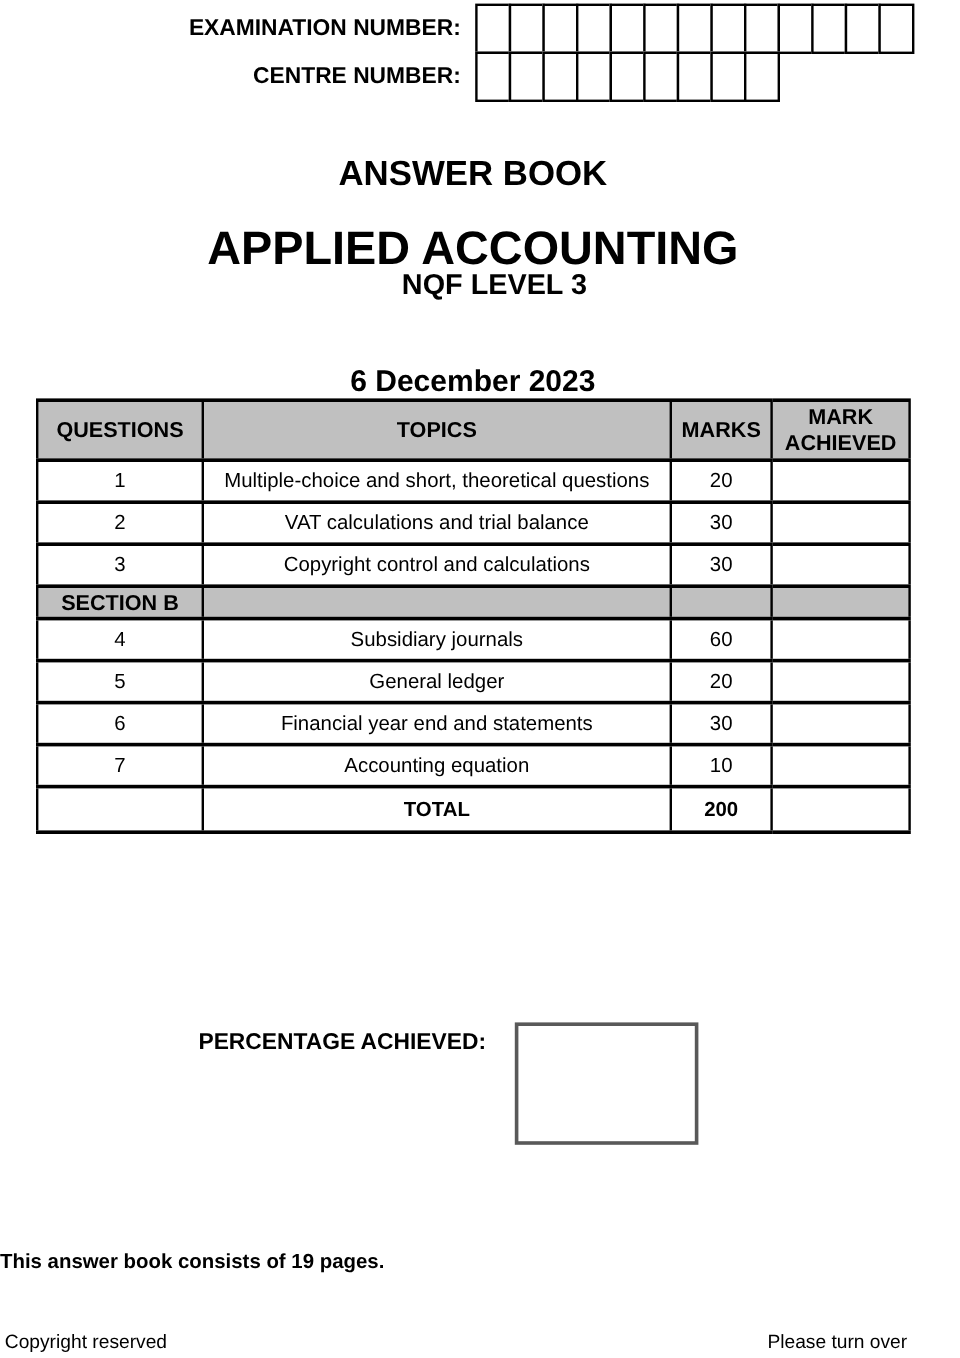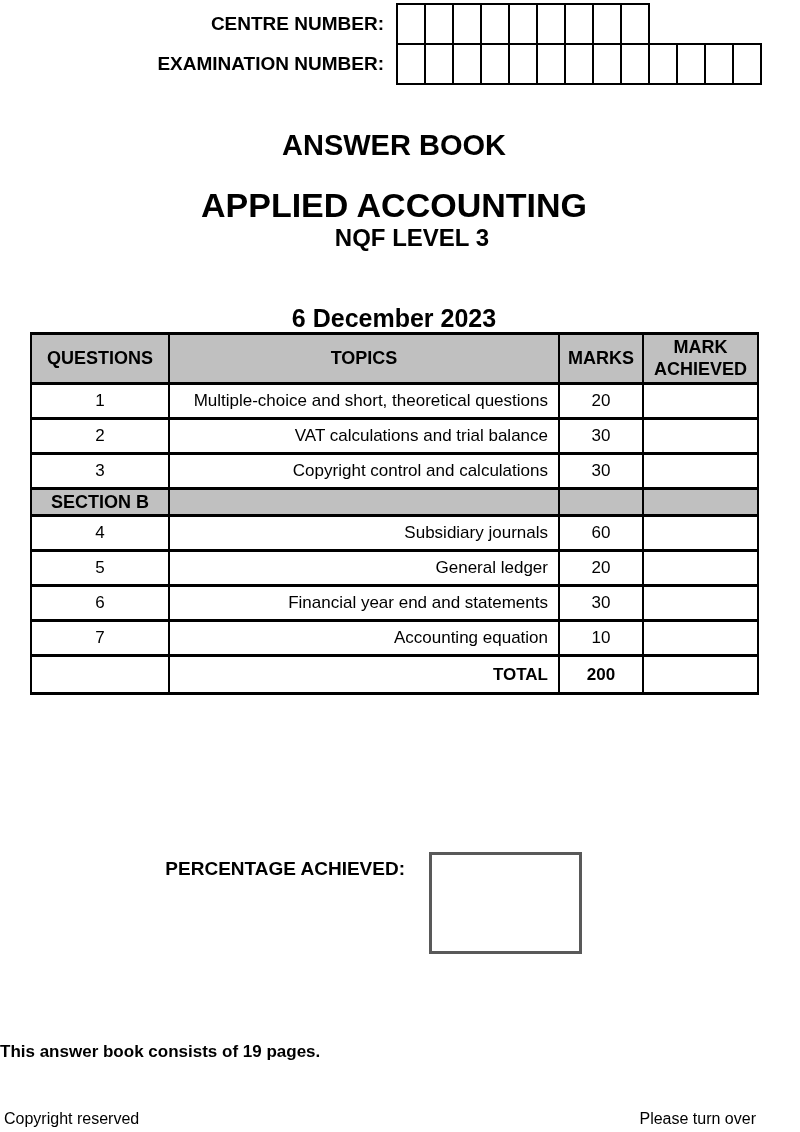--- a/index.html
+++ b/index.html
@@ -19,77 +19,77 @@
   .grid-row{display:flex;align-items:center;height:42px;}
   .grid-row + .grid-row{margin-top:-2px;}
   .grid-label{width:396px;padding-right:12px;text-align:right;font-weight:bold;font-size:19px;}
   .cells{display:flex;}
   .cell{width:30px;height:42px;border:2px solid var(--border-color);background:#fff;}
   .cell + .cell{margin-left:-2px;}
 
   
   .title{position:absolute;left:0;width:788px;text-align:center;font-weight:bold;}
   .title-answer{top:129px;font-size:29px;}
-  .title-subject{top:186px;font-size:34px;}
+  .title-subject{top:186px;font-size:39px;}
   .title-level{top:224px;font-size:24px;padding-left:36px;}
   .title-date{top:276px;font-size:25px;margin-top:28px;}
 
   
   .table-wrap{position:absolute;top:332px;left:30px;}
   table{border-collapse:collapse;table-layout:fixed;width:727px;}
   col.c-q{width:138px;} col.c-t{width:390px;} col.c-m{width:84px;} col.c-a{width:115px;}
   th,td{
     border-left:2px solid var(--border-color);
     border-right:2px solid var(--border-color);
     border-top:3px solid var(--border-color);
     border-bottom:3px solid var(--border-color);
     font-size:17px;vertical-align:middle;
   }
   th{background:var(--header-bg);font-weight:bold;text-align:center;height:50px;font-size:18px;line-height:1.2;}
   .row-section td{background:var(--header-bg);font-weight:bold;height:27px;font-size:18px;}
   .row-item td{height:35px;}
   .row-item td.col-t{min-height:35px;}
   .row-total td{height:38px;font-weight:bold;}
   .col-q,.col-m{text-align:center;}
-  .col-t{text-align:right;padding:5px 10px;}
+  .col-t{text-align:center;padding:5px 10px;}
 
   
   .pct-block{position:absolute;top:852px;left:0;display:flex;align-items:flex-start;}
   .pct-label{width:405px;text-align:right;font-weight:bold;font-size:19px;padding-top:6px;}
   .pct-box{margin-left:24px;width:153px;height:102px;border:3px solid var(--pct-border);background:#fff;}
 
   
   .pages-note{position:absolute;top:1042px;left:0;width:788px;font-weight:bold;font-size:17px;}
   .footer{position:absolute;top:1110px;left:4px;width:752px;display:flex;justify-content:space-between;font-size:16px;gap:20px;}
 </style>
 </head>
 <body>
 
 <div class="num-block">
   <div class="grid-row">
-    <div class="grid-label">CENTRE NUMBER:</div>
+    <div class="grid-label">EXAMINATION NUMBER:</div>
     <div class="cells">
+        <div class="cell"></div>
+        <div class="cell"></div>
+        <div class="cell"></div>
+        <div class="cell"></div>
         <div class="cell"></div>
         <div class="cell"></div>
         <div class="cell"></div>
         <div class="cell"></div>
         <div class="cell"></div>
         <div class="cell"></div>
         <div class="cell"></div>
         <div class="cell"></div>
         <div class="cell"></div>
       </div>
   </div>
   <div class="grid-row">
-    <div class="grid-label">EXAMINATION NUMBER:</div>
+    <div class="grid-label">CENTRE NUMBER:</div>
     <div class="cells">
-        <div class="cell"></div>
-        <div class="cell"></div>
-        <div class="cell"></div>
-        <div class="cell"></div>
         <div class="cell"></div>
         <div class="cell"></div>
         <div class="cell"></div>
         <div class="cell"></div>
         <div class="cell"></div>
         <div class="cell"></div>
         <div class="cell"></div>
         <div class="cell"></div>
         <div class="cell"></div>
       </div>

